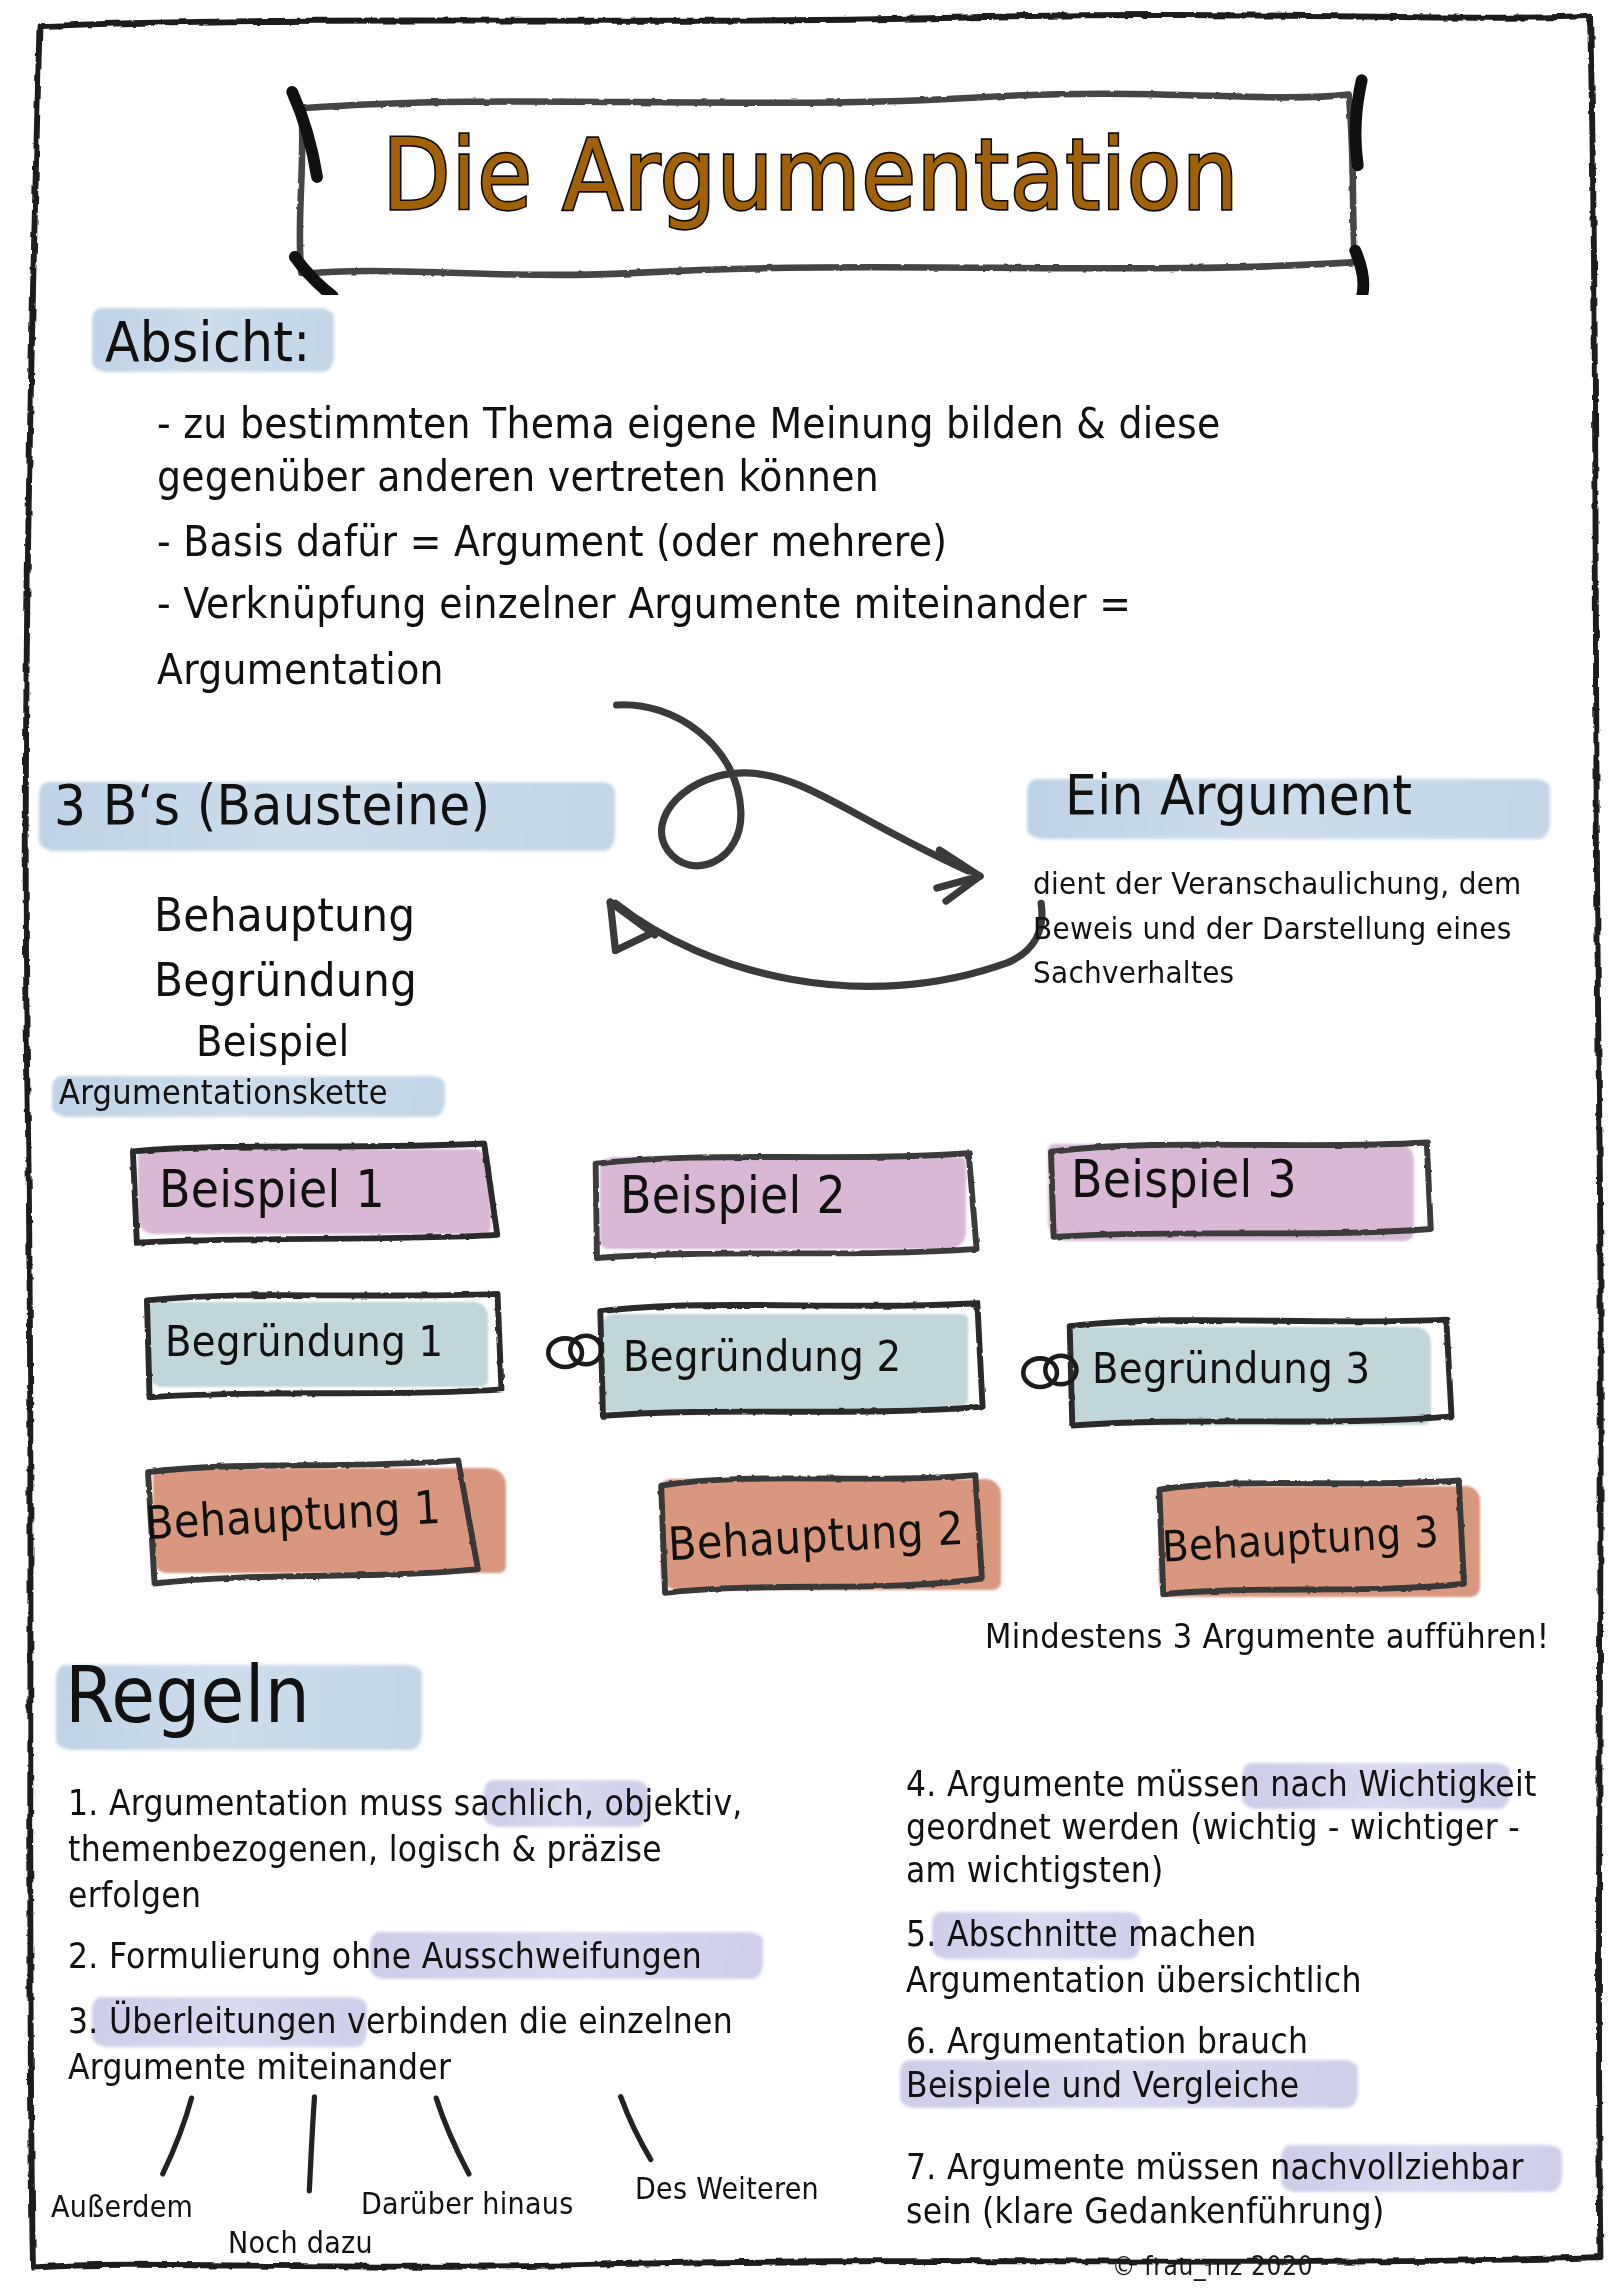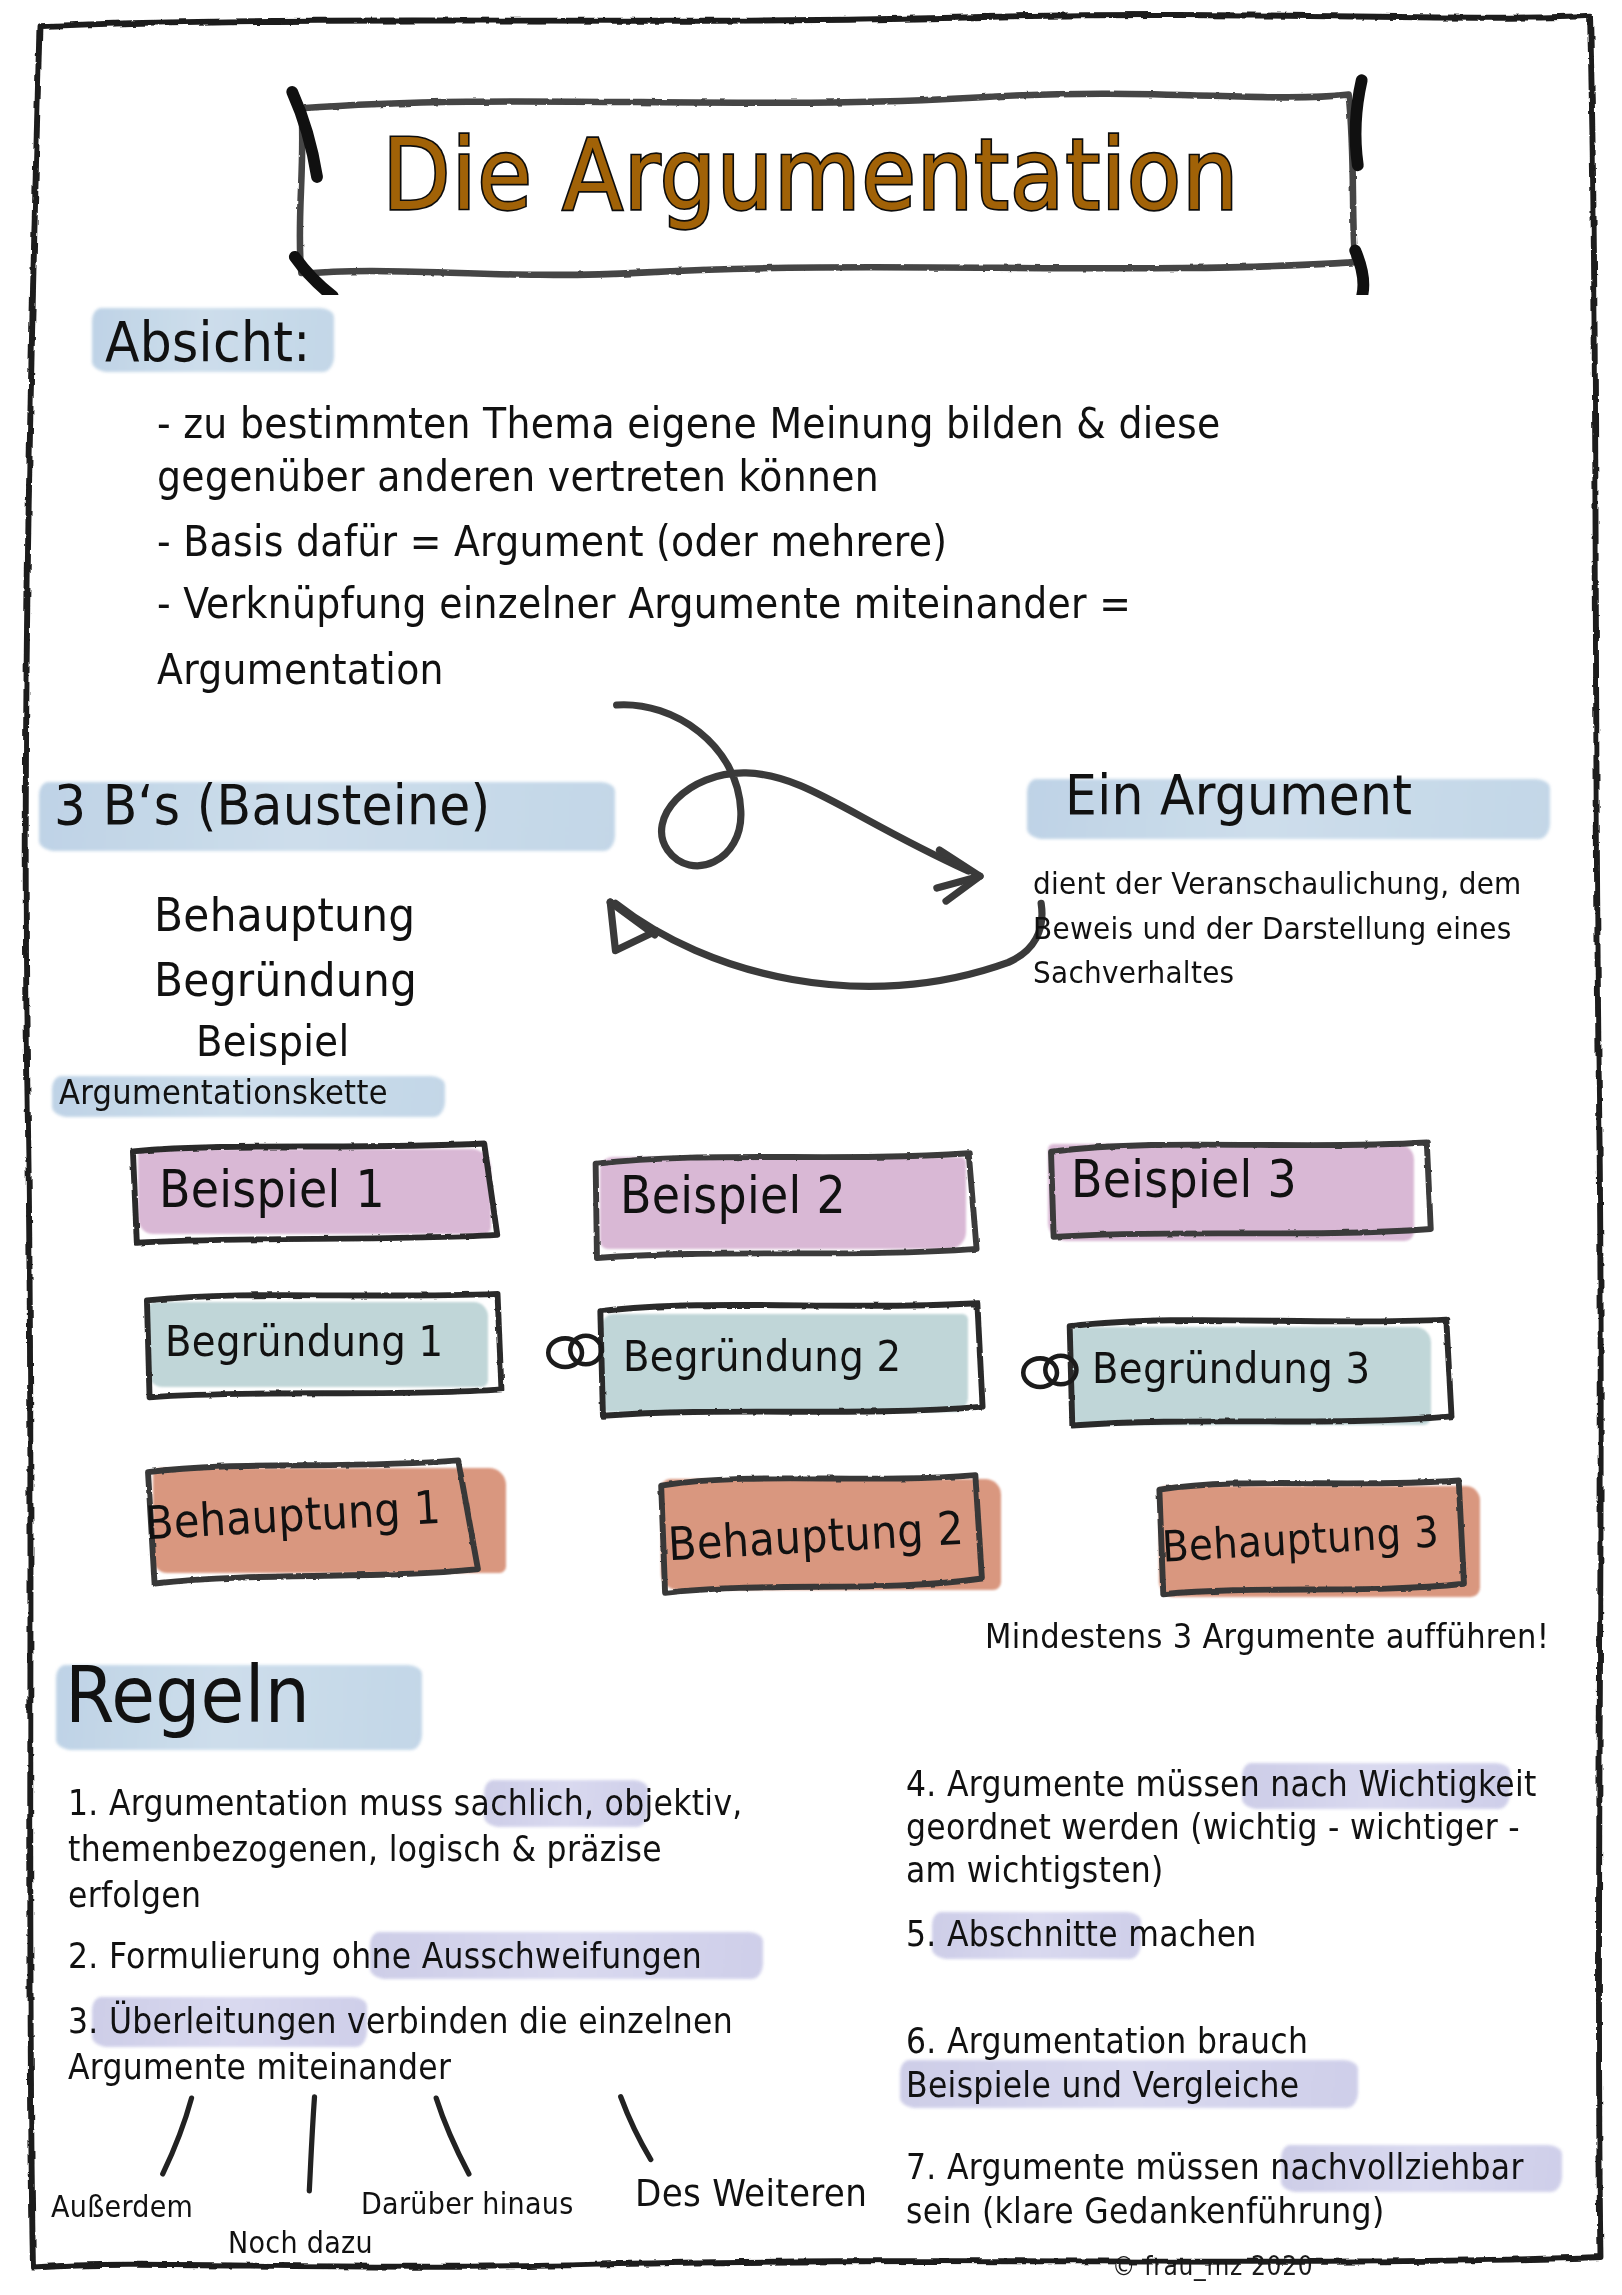--- a/index.html
+++ b/index.html
@@ -259,29 +259,30 @@
   <svg style="position:absolute;left:79px;top:2094px;z-index:1" width="772" height="105" viewBox="0 0 1180 160">
     <path d="M172,6 C160,50 148,80 128,122" stroke="#222" stroke-width="8" fill="none" stroke-linecap="round"></path>
     <path d="M360,4 C356,60 354,110 352,148" stroke="#222" stroke-width="8" fill="none" stroke-linecap="round"></path>
     <path d="M546,6 C560,50 576,84 596,122" stroke="#222" stroke-width="8" fill="none" stroke-linecap="round"></path>
     <path d="M828,4 C842,42 856,70 874,100" stroke="#222" stroke-width="8" fill="none" stroke-linecap="round"></path>
   </svg>
 
   <div class="ink hw" style="left:51px; top:2189px; font-size:30px;">Außerdem</div>
   <div class="ink hw" style="left:228px; top:2225px; font-size:30px;">Noch dazu</div>
   <div class="ink hw" style="left:361px; top:2186px; font-size:30px;">Darüber hinaus</div>
-  <div class="ink hw" style="left:635px; top:2171px; font-size:38px;">Des Weiteren</div>
+  <div class="ink hw" style="left:635px; top:2171px; font-size:30px;">Des Weiteren</div>
 
   <div class="hl hl-lav" style="left:1242px; top:1763px; width:268px; height:46px;"></div>
   <div class="ink hw body-rule" style="left:906px; top:1762px;">4. Argumente müssen nach Wichtigkeit</div>
   <div class="ink hw body-rule" style="left:906px; top:1805px;">geordnet werden (wichtig - wichtiger -</div>
   <div class="ink hw body-rule" style="left:906px; top:1848px;">am wichtigsten)</div>
 
   <div class="hl hl-lav" style="left:932px; top:1912px; width:209px; height:47px;"></div>
   <div class="ink hw body-rule" style="left:906px; top:1912px;">5. Abschnitte machen</div>
+  <div class="ink hw body-rule" style="left:906px; top:1958px;">Argumentation übersichtlich</div>
 
   <div class="hl hl-lav" style="left:900px; top:2060px; width:458px; height:48px;"></div>
   <div class="ink hw body-rule" style="left:906px; top:2019px;">6. Argumentation brauch</div>
   <div class="ink hw body-rule" style="left:906px; top:2063px;">Beispiele und Vergleiche</div>
 
   <div class="hl hl-lav" style="left:1281px; top:2145px; width:281px; height:47px;"></div>
   <div class="ink hw body-rule" style="left:906px; top:2145px;">7. Argumente müssen nachvollziehbar</div>
   <div class="ink hw body-rule" style="left:906px; top:2189px;">sein (klare Gedankenführung)</div>
 
   <div class="sig hw" style="left:1112px; top:2251px;">© frau_mz  2020</div>

